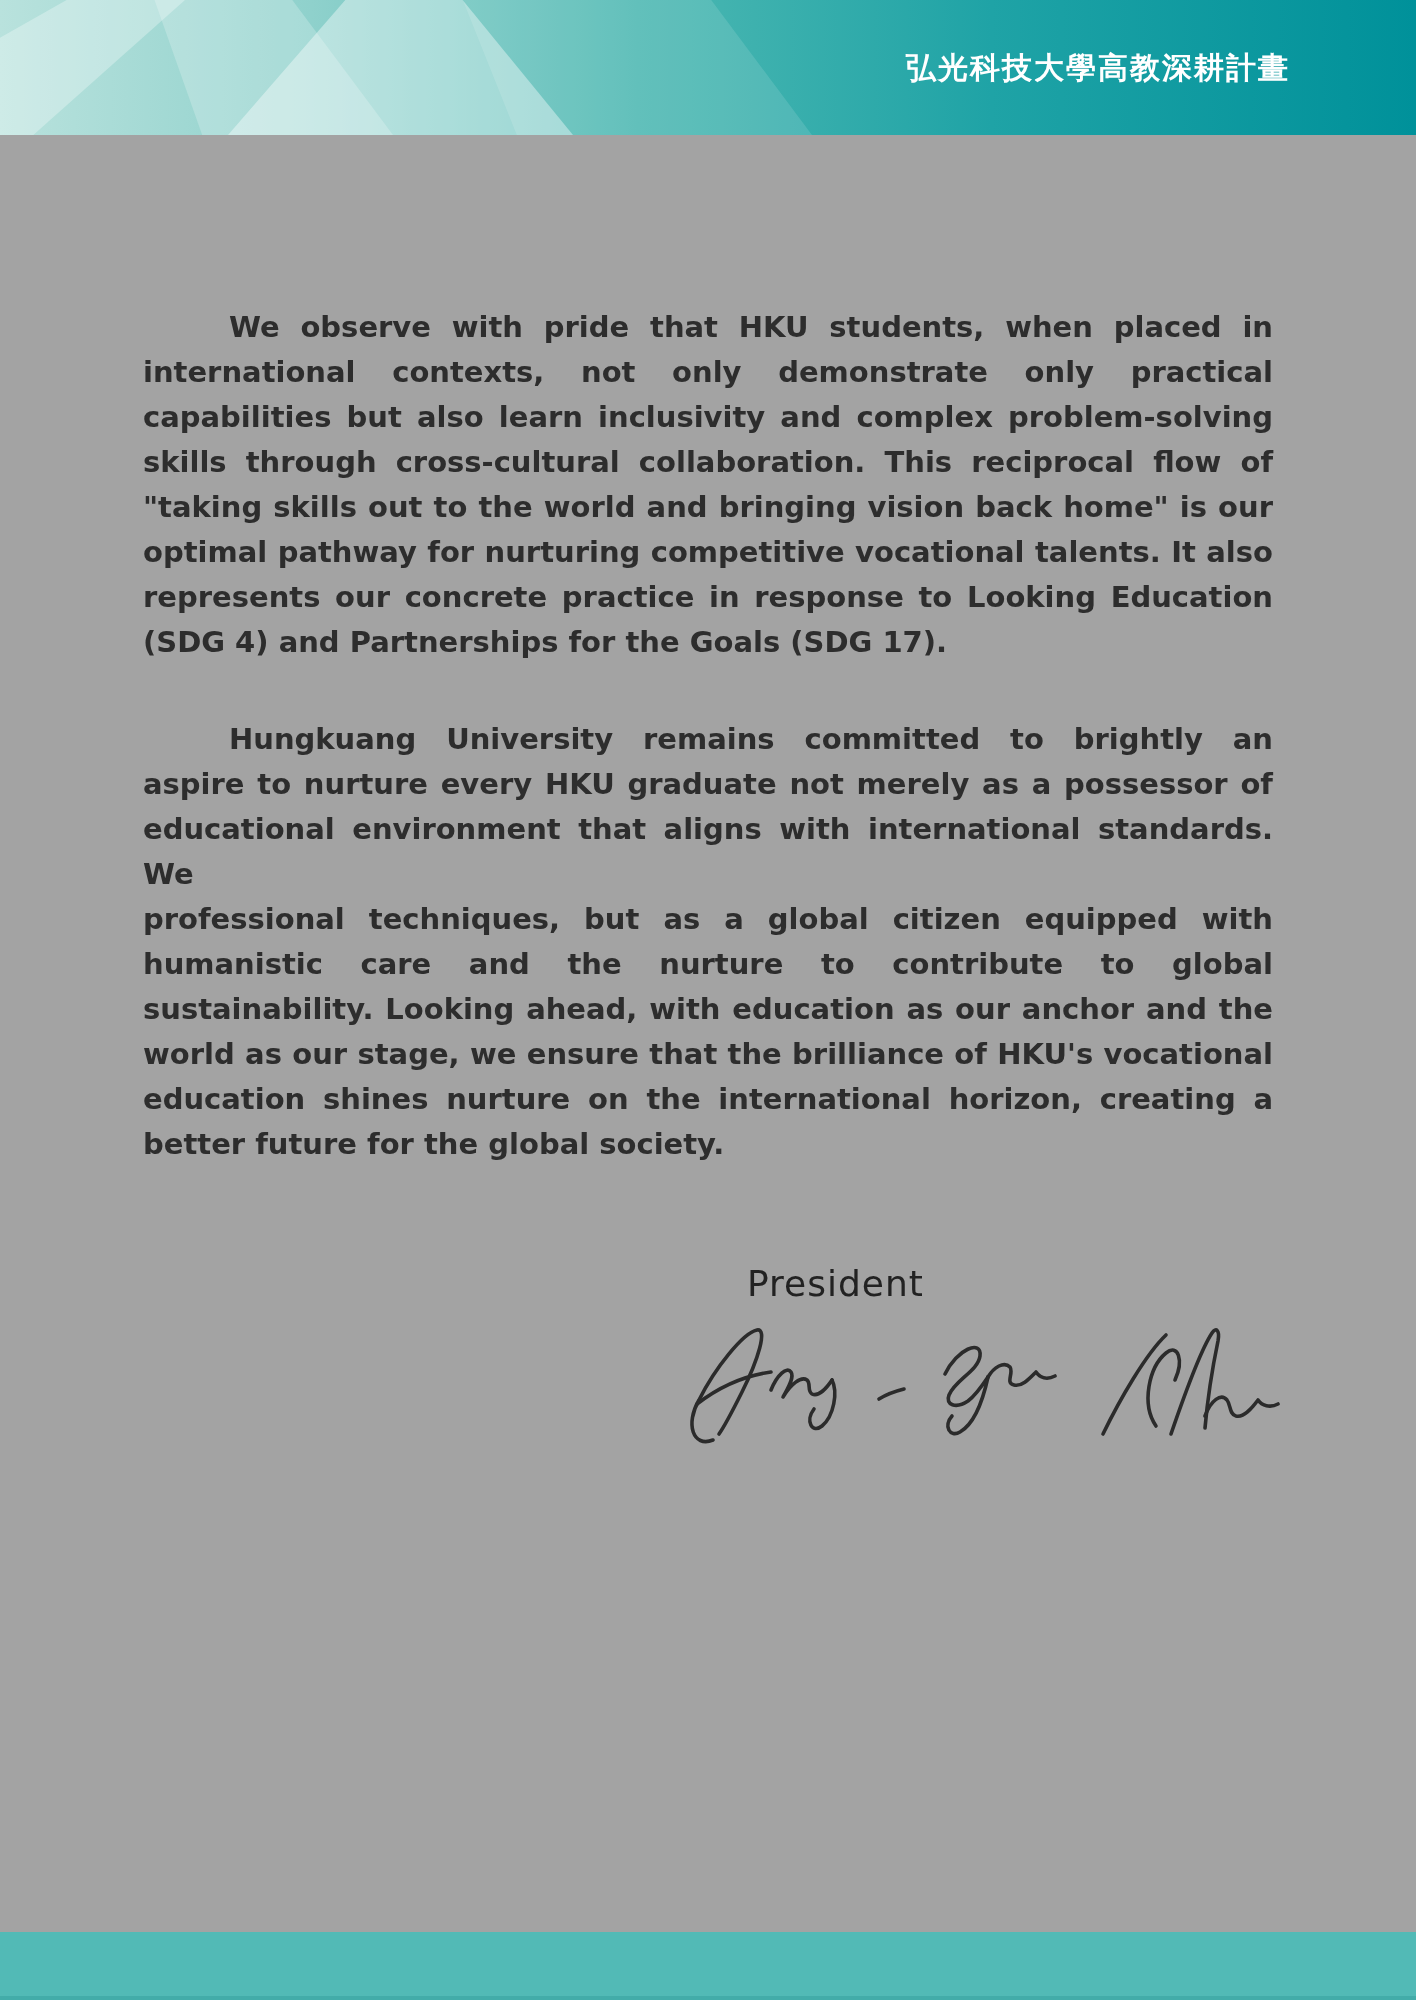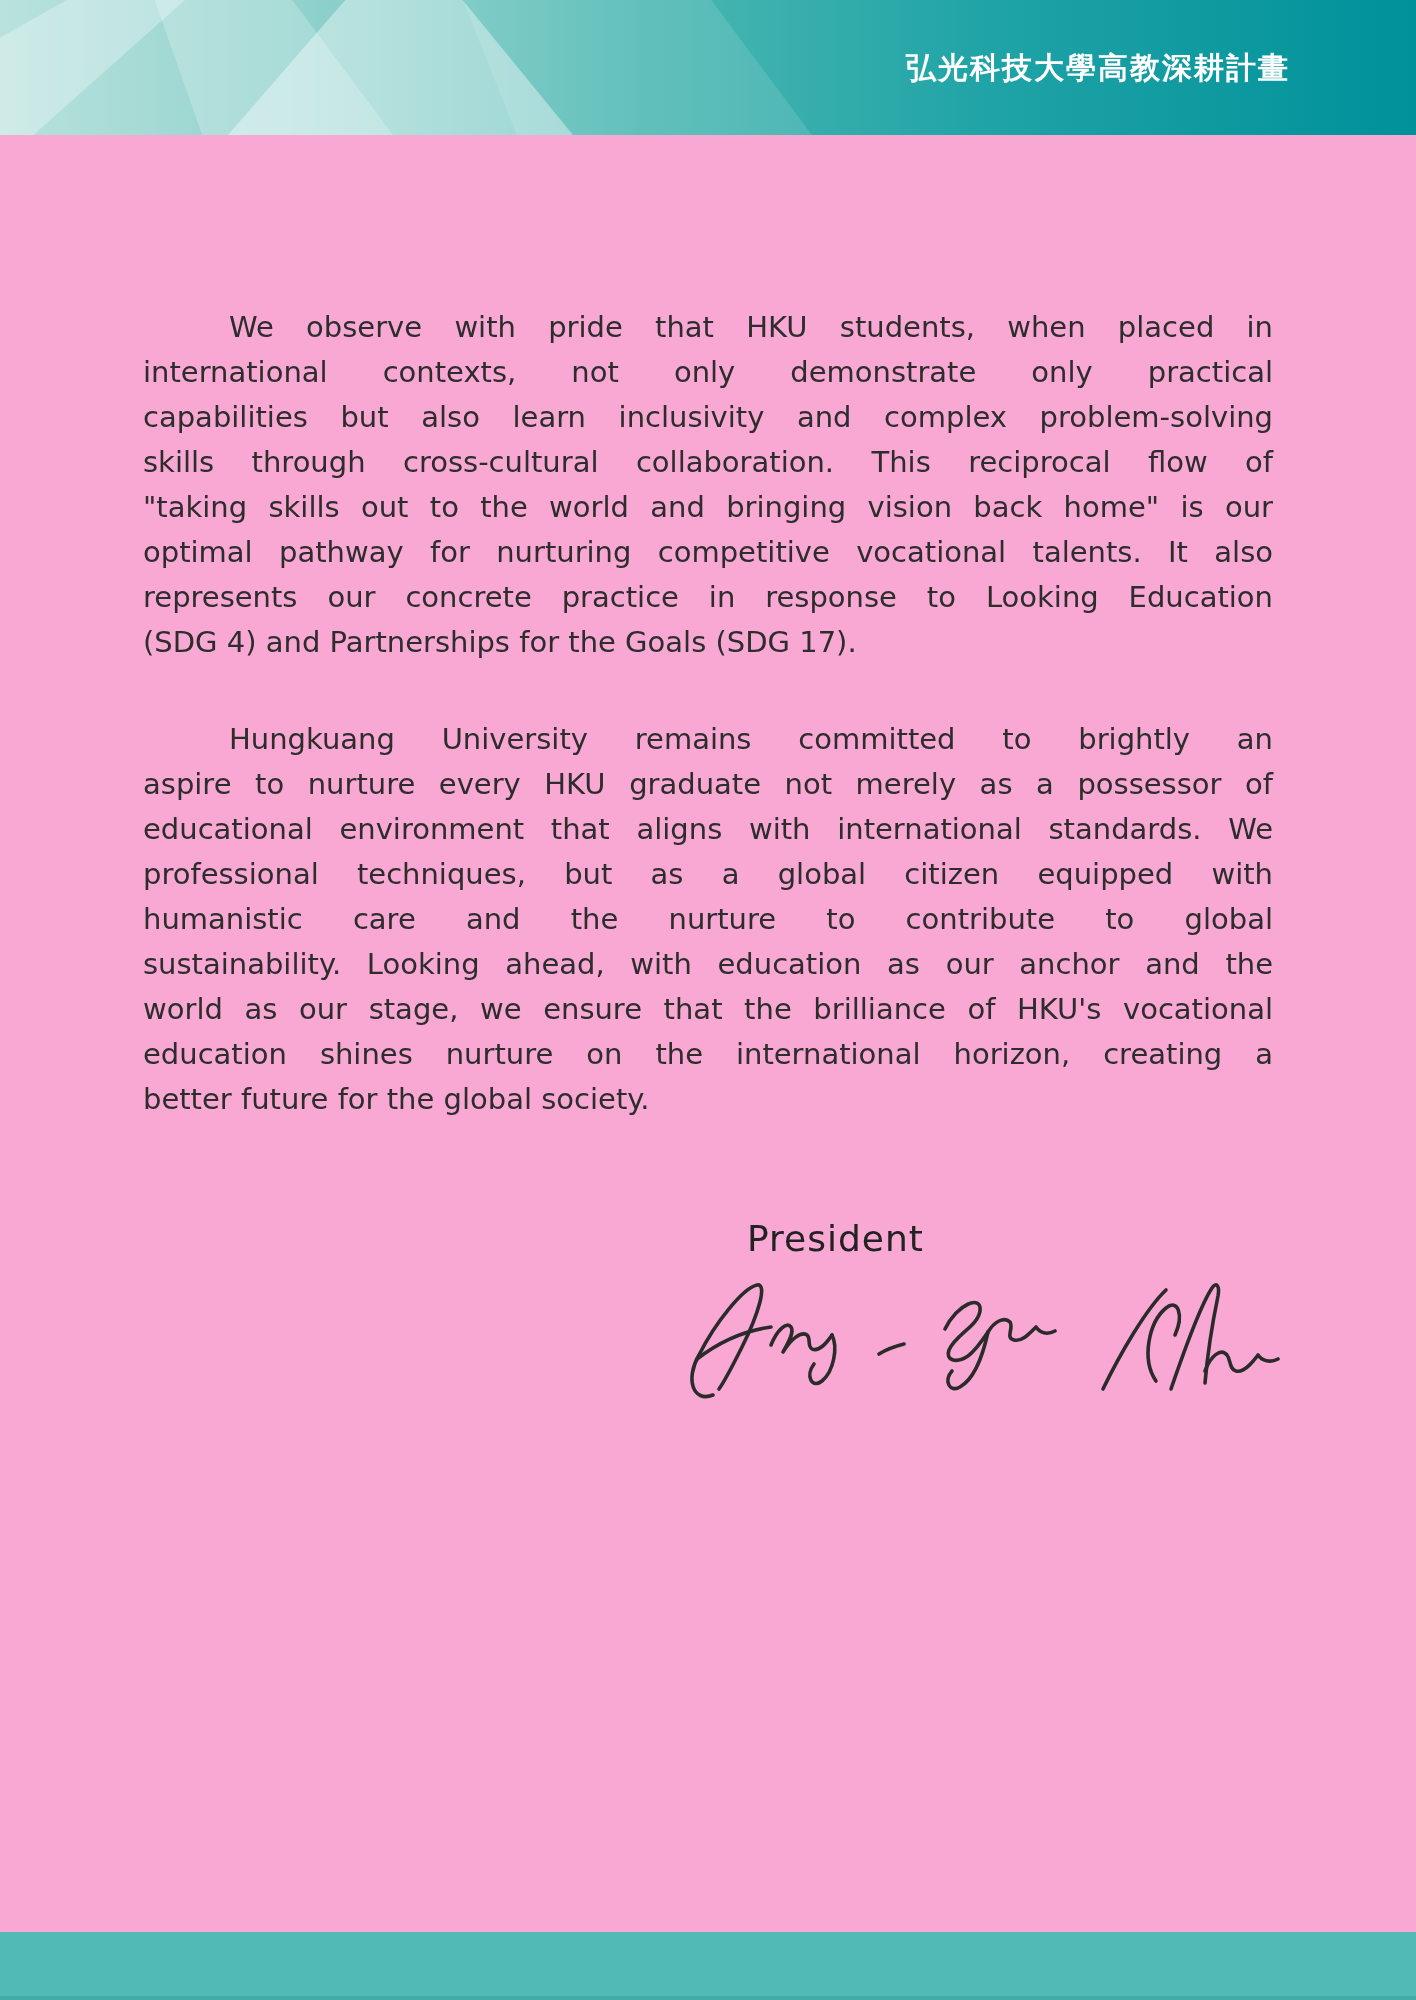--- a/index.html
+++ b/index.html
@@ -1,20 +1,20 @@
 <!DOCTYPE html>
 <html style="--header-mint: #b9e2dd; --header-deep: #00919a; --footer-teal: #52bab6; --text-color: #2d2d2d;"><head>
 <meta charset="utf-8">
 <style>
   * { margin:0; padding:0; box-sizing:border-box; }
   html,body { background:#ffffff; }
   .page {
     position:relative;
     width:1416px; height:2000px;
-    background:#f9a8d4;
+    background:#a3a3a3;
     overflow:hidden;
     font-family:"DejaVu Sans", "Liberation Sans", sans-serif;
   }
 
   
   .band-top {
     position:absolute; top:0; left:0; width:100%; height:135px;
     background:linear-gradient(90deg,
       var(--header-mint,#b9e2dd) 0%,
       #8fd1cc 22%,
@@ -33,21 +33,21 @@
   .tri-4 { left:452px; width:360px; background:rgba(255,255,255,0.12);
            clip-path:polygon(3% 0,72% 0,100% 100%,18% 100%); }
   .header-title {
     position:absolute; right:126px; top:50%; transform:translateY(-50%);
     color:#ffffff; font-size:30px; font-weight:bold; letter-spacing:2px;
     white-space:nowrap;
   }
 
   
   .content { position:absolute; top:135px; left:143px; width:1130px; }
-  .paras { padding-top:170px; }
+  .paras { padding-top:170px;font-weight:bold; }
   .para { font-size:29px; color:var(--text-color,#2d2d2d); }
   .para + .para { margin-top:52px; }
   .line { line-height:45px; text-align:justify; text-align-last:justify; white-space:normal; }
   .line.first { text-indent:86px; }
   .line.last { text-align-last:left; }
 
   
   .sign-block { margin-top:96px; }
   .president { font-size:36px; color:#222222; margin-left:604px; letter-spacing:1px; }
   .signature-svg { display:block; margin-left:540px; margin-top:12px; width:600px; height:135px; }

